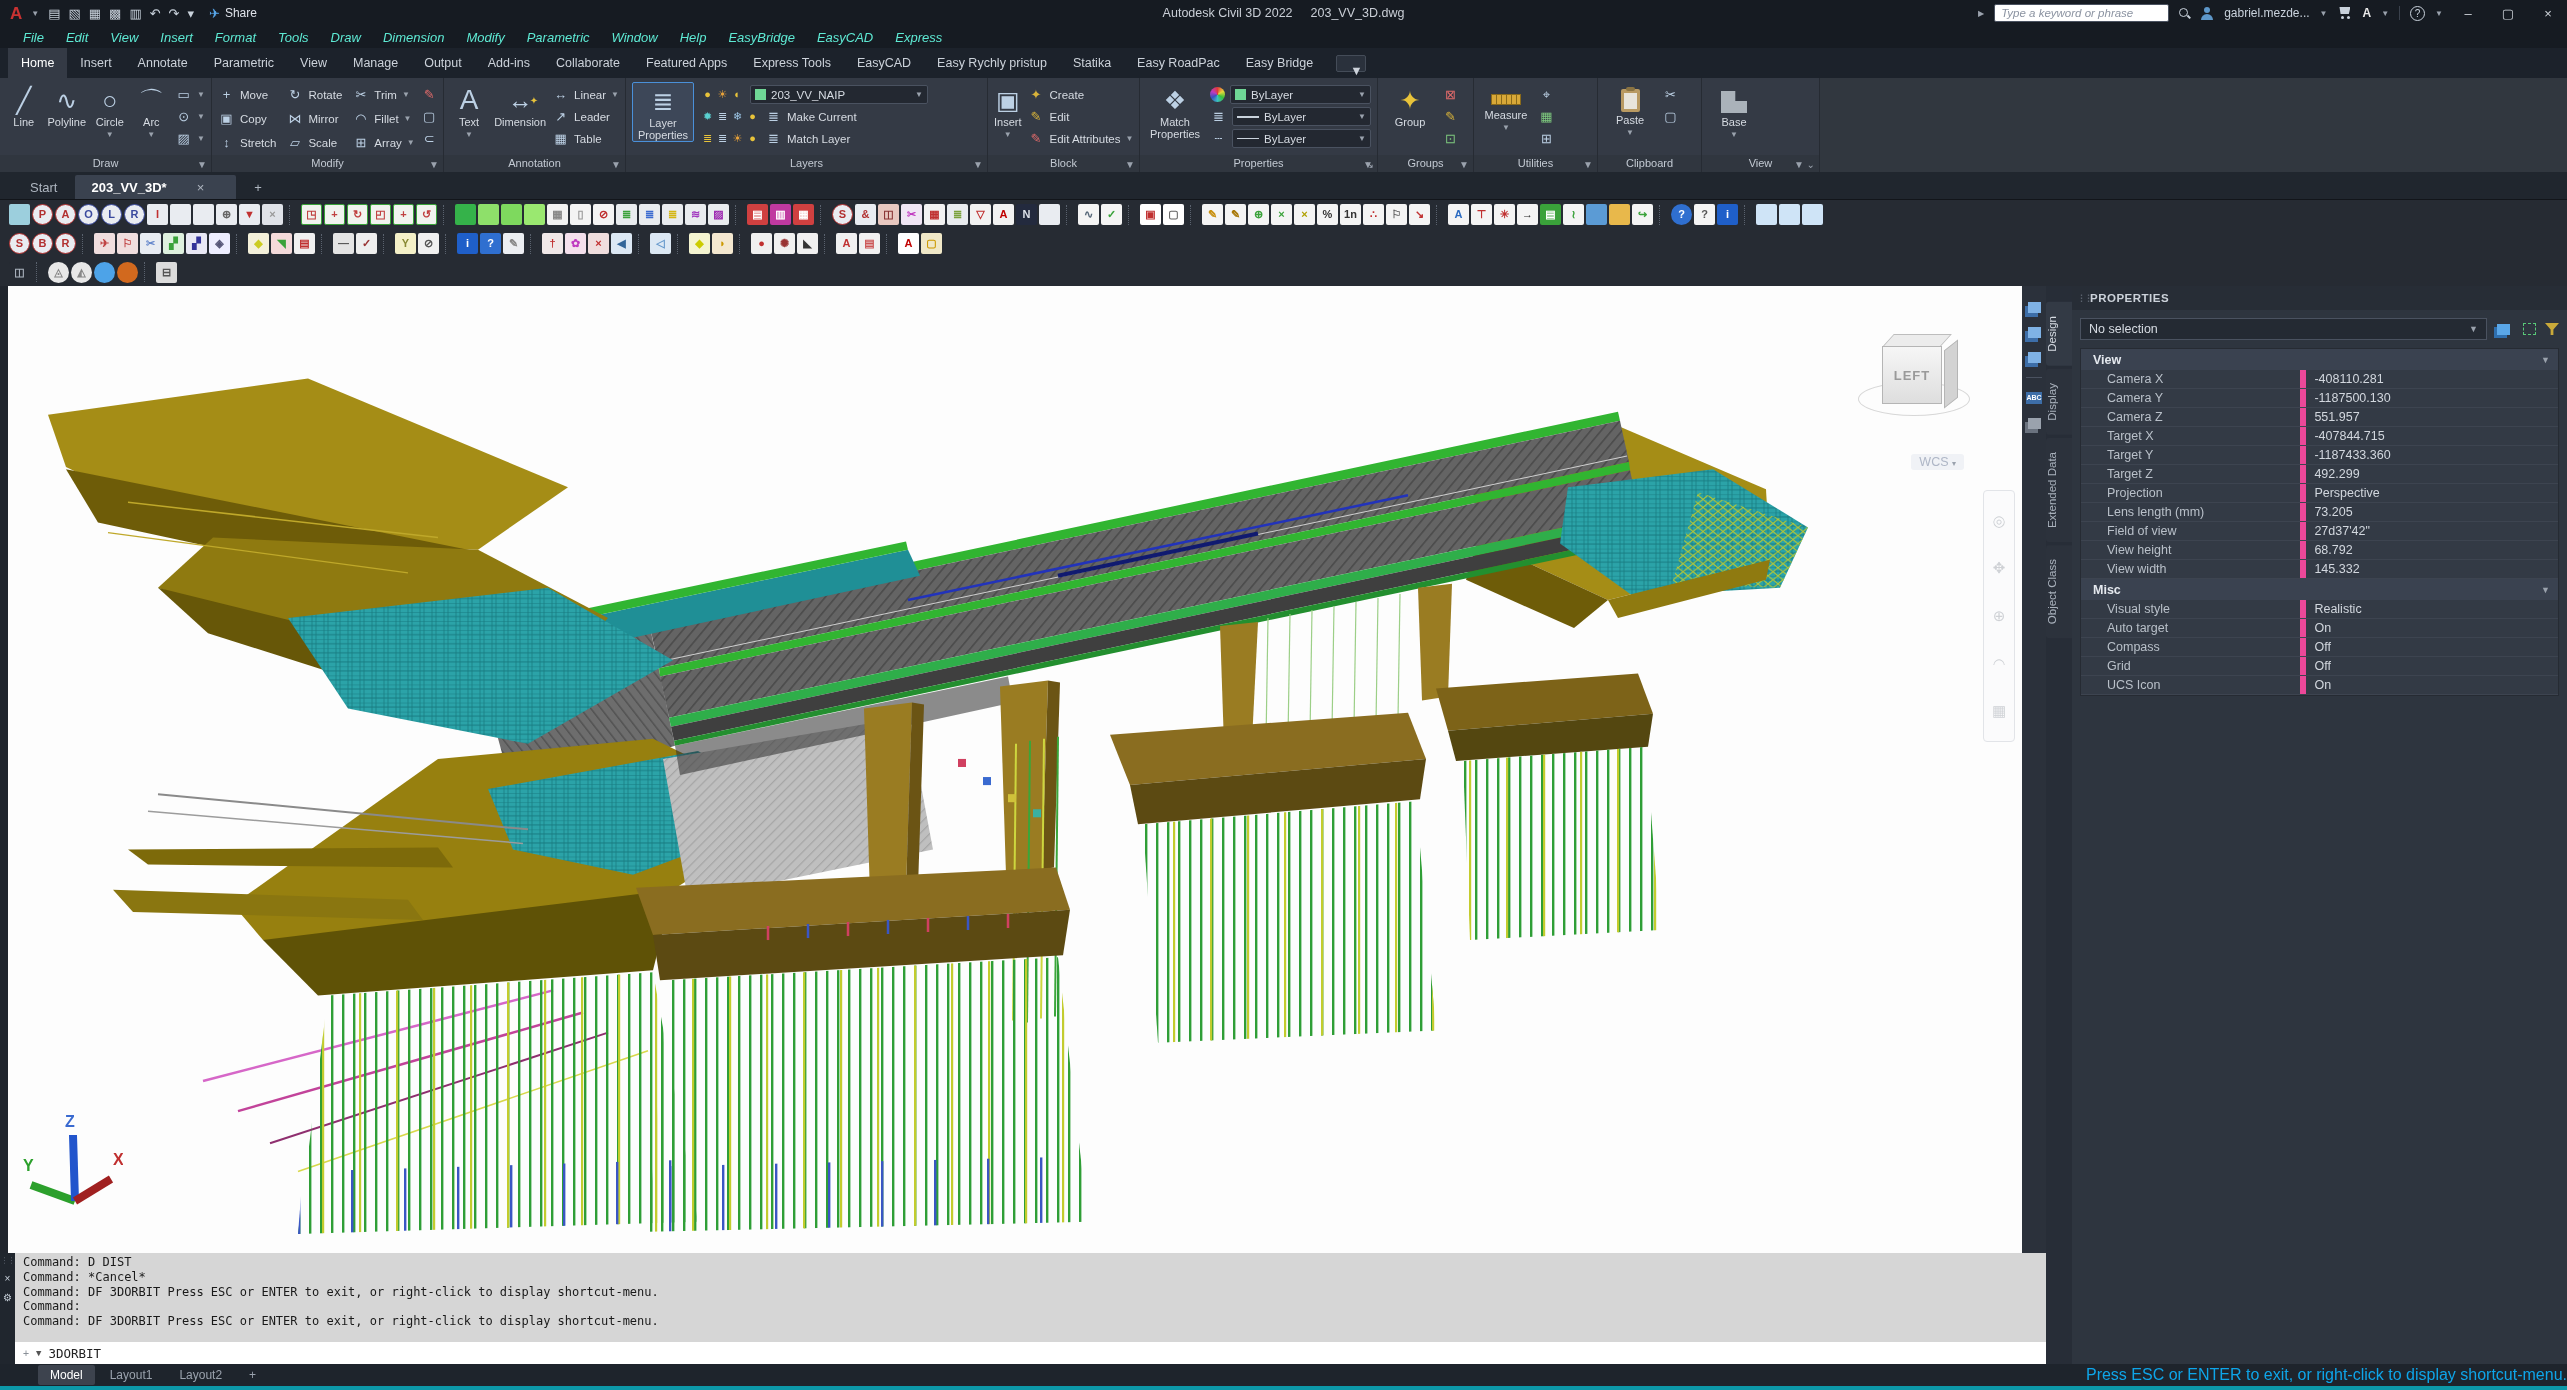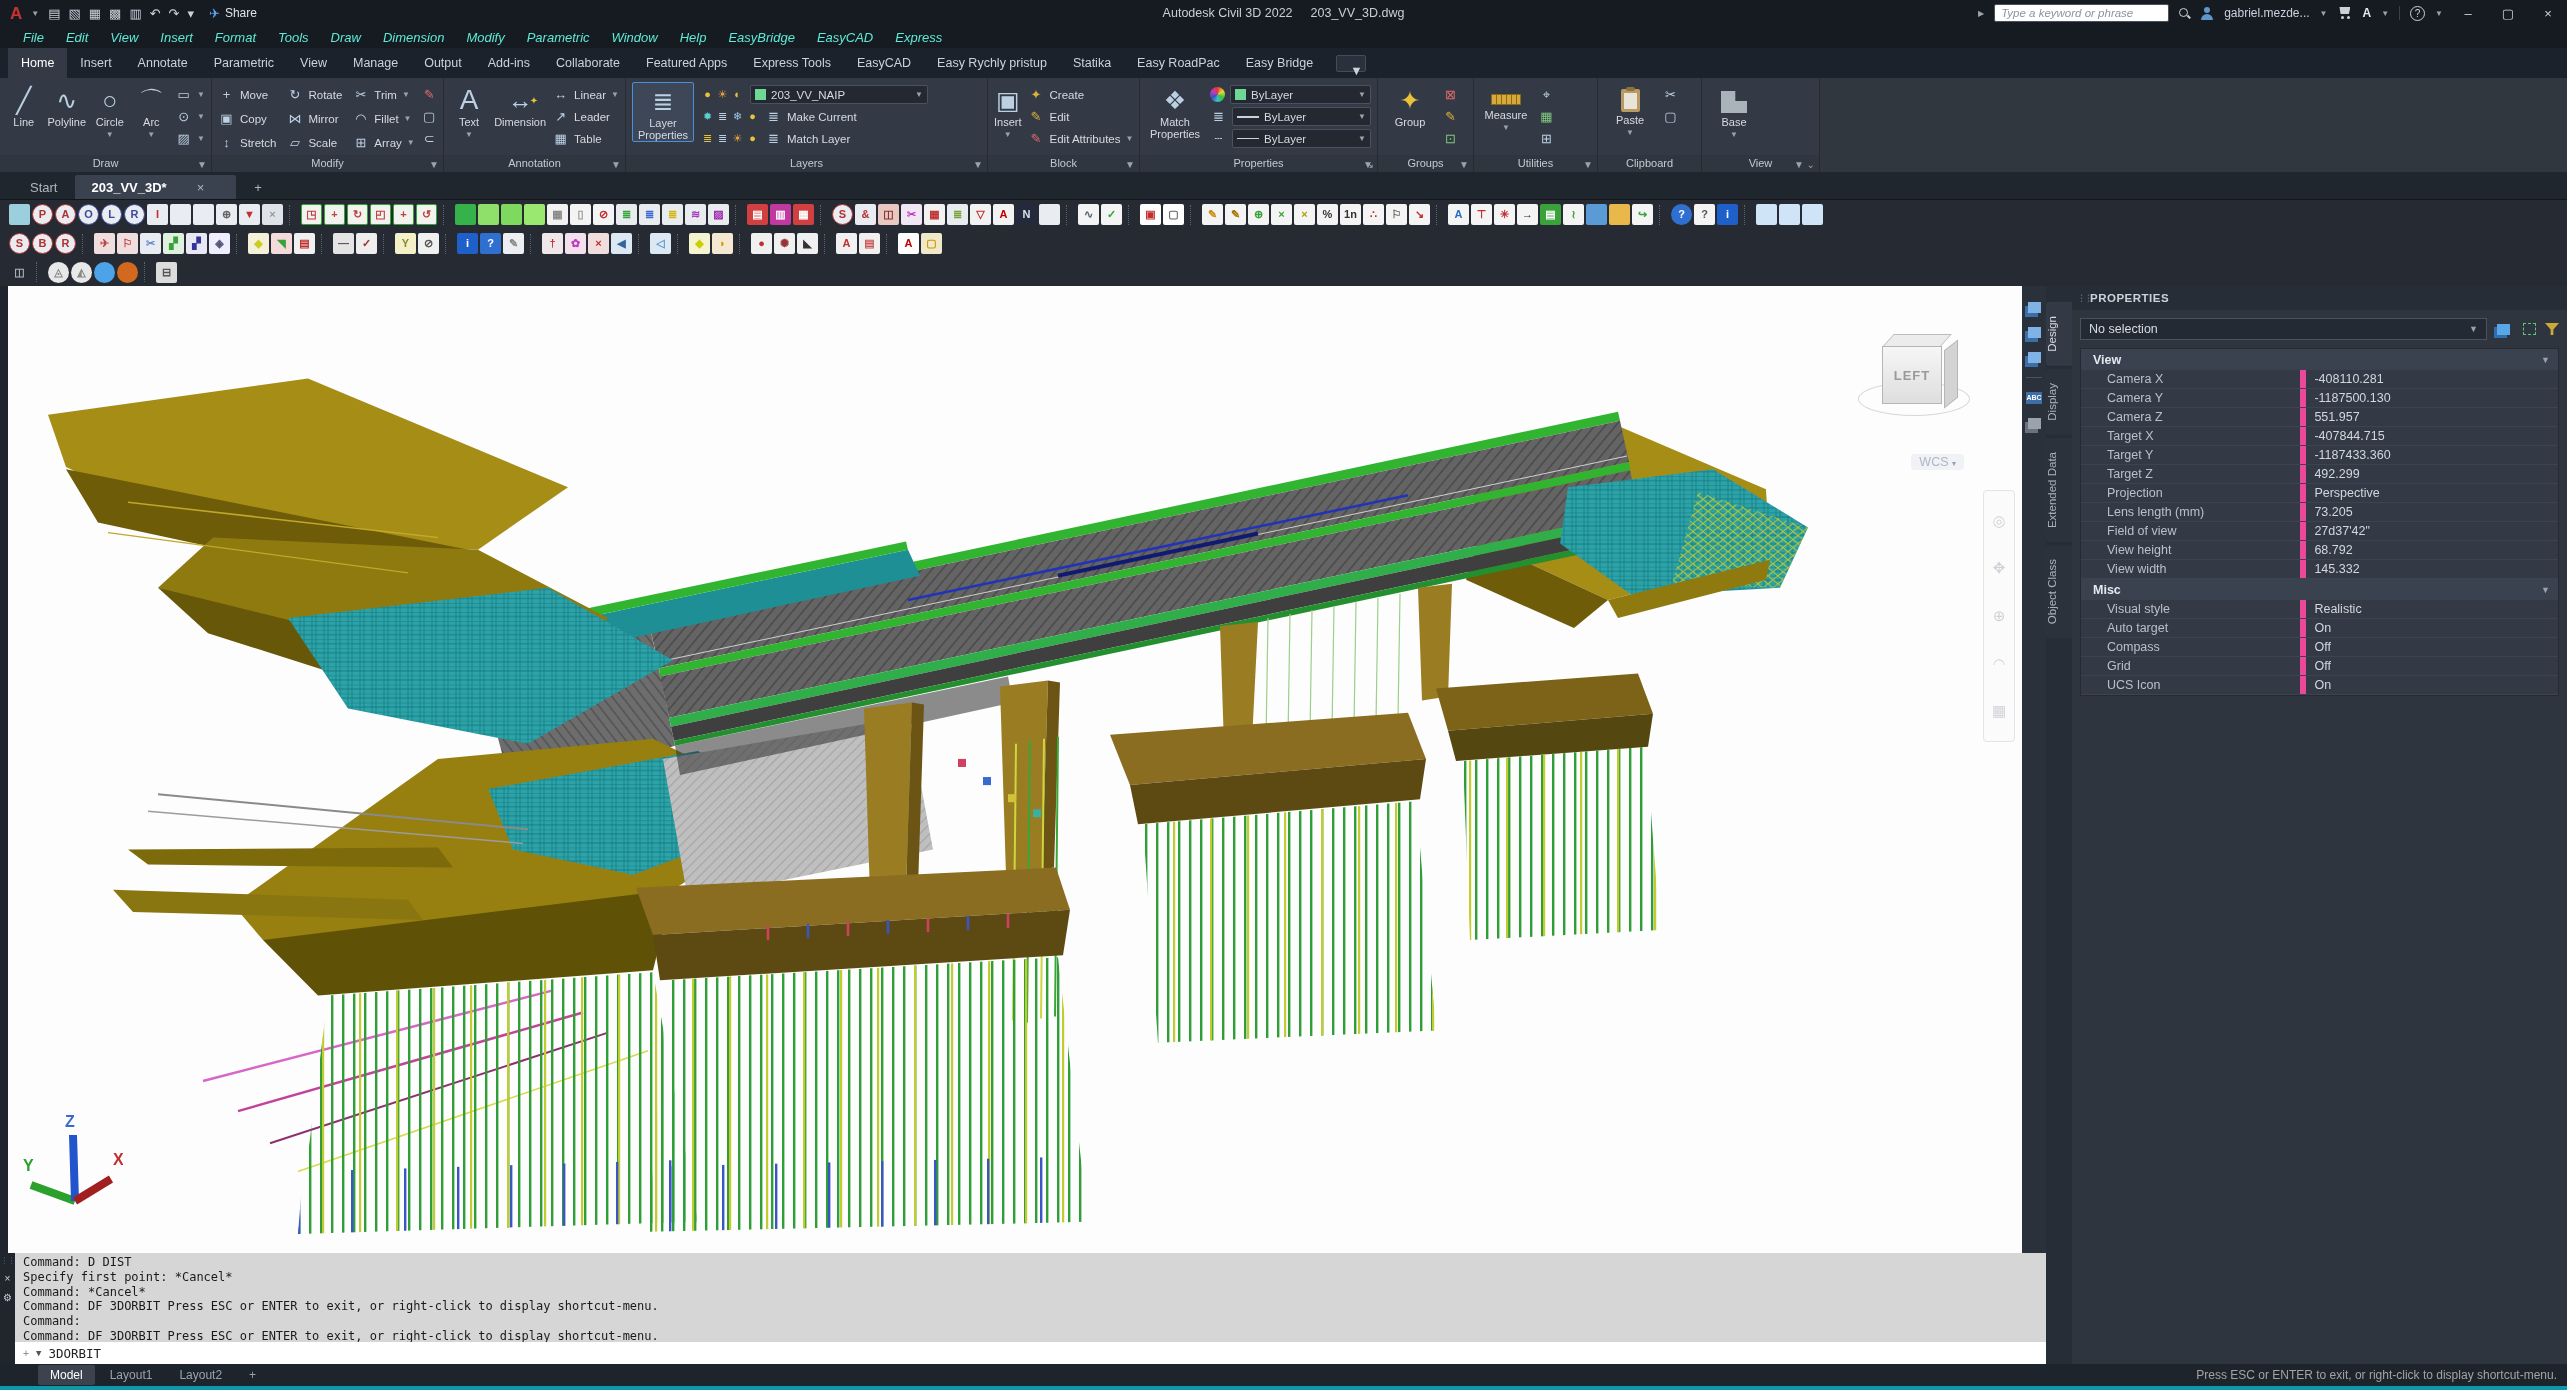--- a/index.html
+++ b/index.html
@@ -147,21 +147,21 @@
   .cmd-active { height:22px; background:#ffffff; display:flex; align-items:center; gap:7px; padding-left:8px;
     font-family:"DejaVu Sans Mono", monospace; font-size:12.5px; color:#222; }
   .cmd-plus { color:#8a9098; font-size:10px; }
   .cmd-dd { color:#555; font-size:9px; }
   
   .statusbar { position:absolute; top:1364px; left:0; width:2567px; height:22px; background:#1e242c;
     display:flex; align-items:center; }
   .layout-tabs { display:flex; align-items:center; gap:3px; padding-left:38px; }
   .layout-tabs span { color:#9aa2ad; font-size:12px; padding:3px 12px; border-radius:2px; }
   .layout-tabs span.active { background:#3d434e; color:#ffffff; font-weight:normal; }
-  .status-hint { margin-left:auto; padding-right:10px; color:#a3a3a3; font-size:12px; }
+  .status-hint { margin-left:auto; color:#0ea5e9; font-size:16px; }
   .teal { position:absolute; top:1386px; left:0; width:2567px; height:4px; background:#0c98a8; }
 </style>
 </head>
 <body>
 
 <div class="titlebar">
   <div class="tb-left">
     <span class="applogo">A</span>
     <span class="dd">▼</span>
     <span class="qat">
@@ -960,21 +960,20 @@
 
 <div class="cmdarea">
   <div class="cmd-gutter">
     <span class="grip">⋮⋮</span>
     <span>×</span>
     <span>⚙</span>
   </div>
   <div class="cmd-right">
     <div class="cmd-history">
         <span class="cmd-line">Command: D DIST</span>
-        <span class="cmd-line">Specify first point: *Cancel*</span>
         <span class="cmd-line">Command: *Cancel*</span>
         <span class="cmd-line">Command: DF 3DORBIT Press ESC or ENTER to exit, or right-click to display shortcut-menu.</span>
         <span class="cmd-line">Command:</span>
         <span class="cmd-line">Command: DF 3DORBIT Press ESC or ENTER to exit, or right-click to display shortcut-menu.</span>
       </div>
     <div class="cmd-active">
       <span class="cmd-plus">+</span>
       <span class="cmd-dd">▼</span>
       <span>3DORBIT</span>
     </div>

